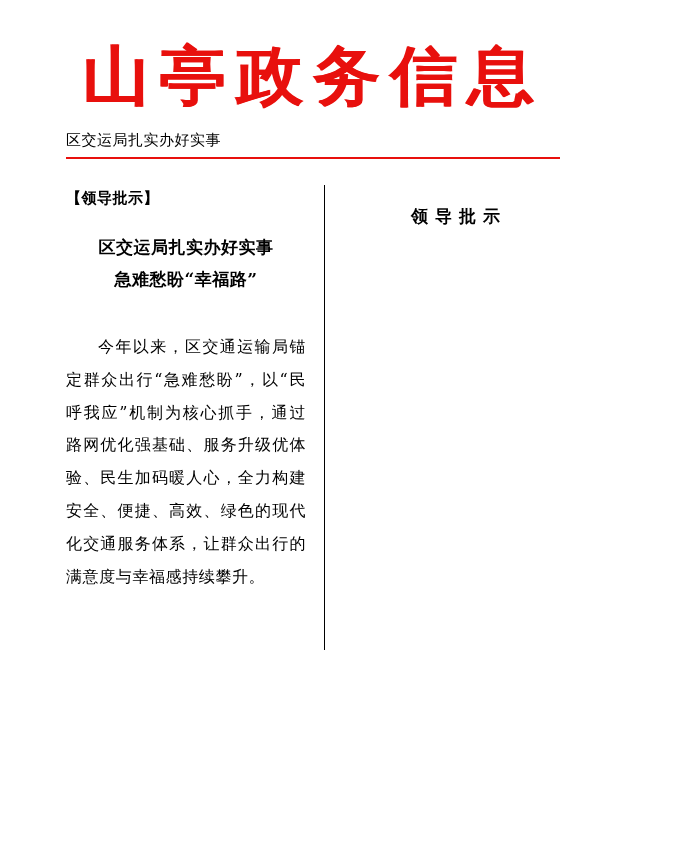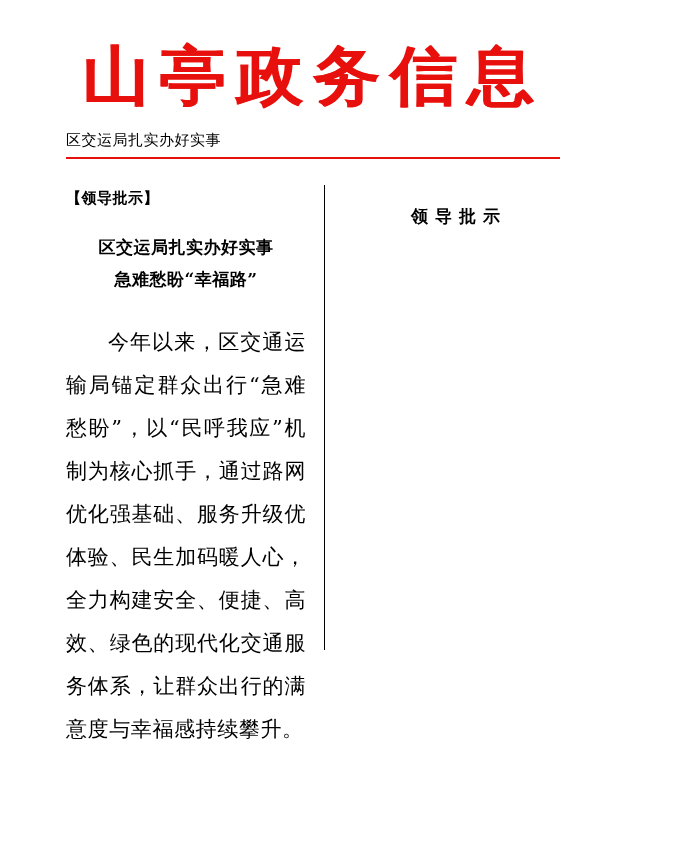--- a/index.html
+++ b/index.html
@@ -103,22 +103,22 @@
     margin-top: 24px;
     text-align: center;
     font-size: 17px;
     font-weight: bold;
     line-height: 1.85;
     letter-spacing: 0.5px;
   }
   .article-title div { white-space: nowrap; }
 
   .article-body {
-    margin-top: 26px;
-    font-size: 21px;
+    margin-top: 36px;
+    font-size: 16px;
     line-height: 2.05;
     text-align: justify;
     text-justify: inter-ideograph;
     letter-spacing: 0.6px;
   }
   .article-body .indent { text-indent: 2em; }
 
   .right-heading {
     margin-top: 22px;
     text-align: center;

